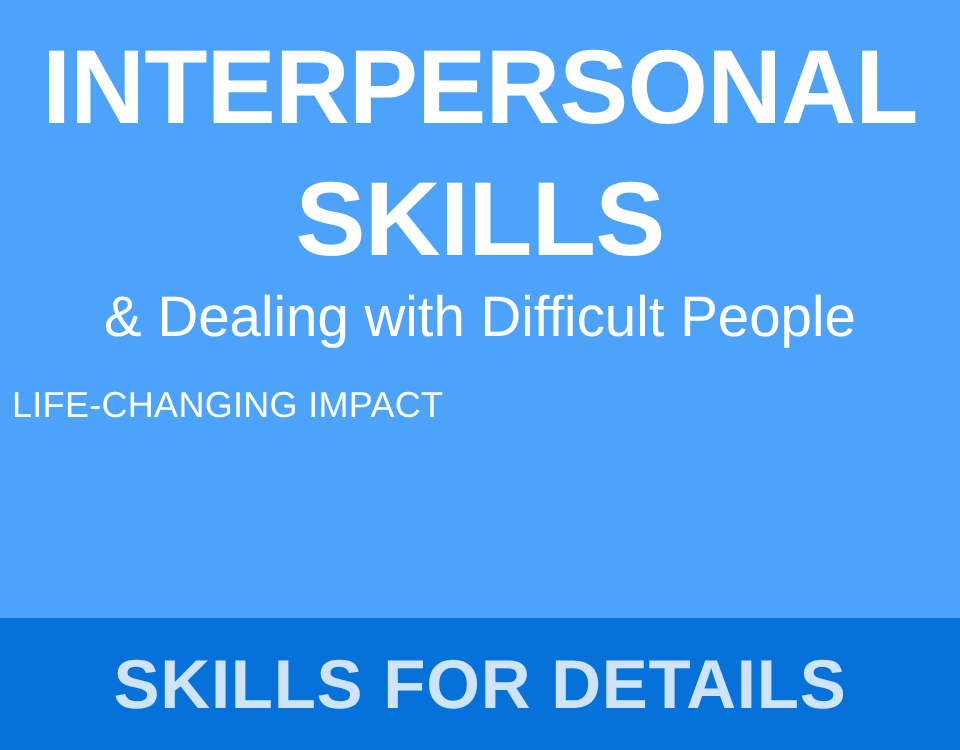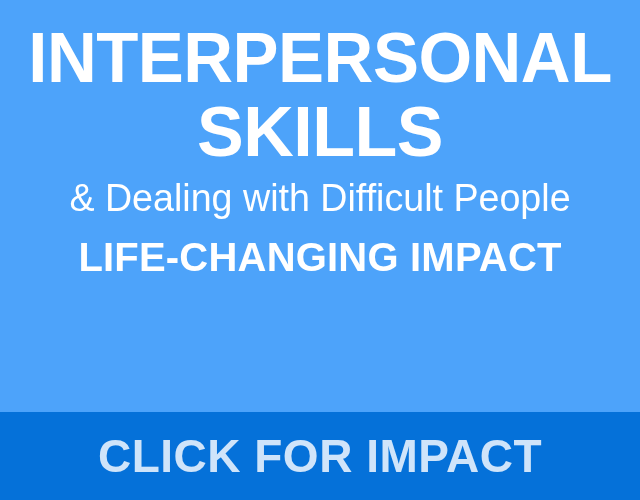--- a/index.html
+++ b/index.html
@@ -43,21 +43,21 @@
     letter-spacing: -0.5px;
     white-space: nowrap;
   }
 
   .headline-line1 {
     margin-top: 22px;
     transform: scaleX(0.985);
   }
 
   .headline-line2 {
-    margin-top: 2px;
+    margin-top: 16px;
   }
 
   .subtitle {
     width: 100%;
     text-align: center;
     color: #ffffff;
     font-weight: 300;
     font-size: 38px;
     line-height: 44px;
     margin-top: 8px;
@@ -73,24 +73,23 @@
     font-size: 36px;
     line-height: 42px;
     white-space: nowrap;
   }
 
   .detail-line-1 { margin-top: 14px; }
   .detail-line-2 { margin-top: 10px; }
 
   .tagline {
     width: 100%;
-    text-align: center;
     color: #ffffff;
-    font-weight: 700;
-    font-size: 40px;
+    font-weight: 400;
+    font-size: 24px;
     line-height: 34px;
     letter-spacing: 0.2px;
     margin-top: 20px;
     white-space: nowrap;
   }
 
   
   .cta-band {
     position: absolute;
     left: 0;
@@ -127,16 +126,16 @@
 
     <div class="subtitle">&amp; Dealing with Difficult People</div>
 
 
 
     <div class="tagline">LIFE-CHANGING IMPACT</div>
 
   </div>
 
   <div class="cta-band">
-    <span class="cta-label">CLICK FOR IMPACT</span>
+    <span class="cta-label">SKILLS FOR DETAILS</span>
   </div>
 
 </div>
 
 </body></html>

